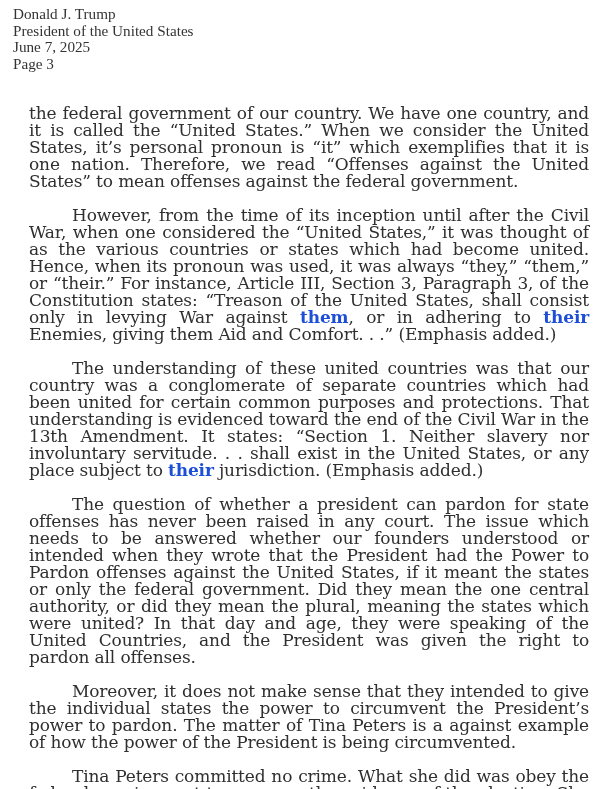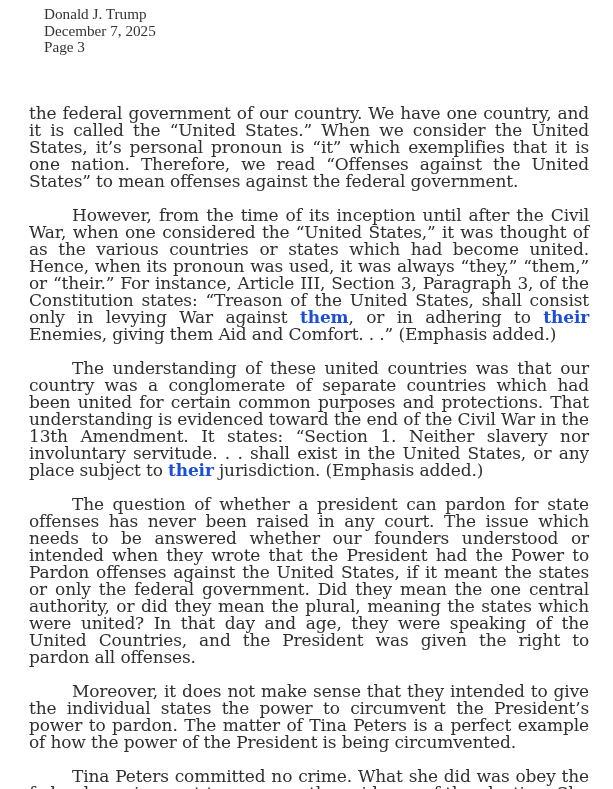--- a/index.html
+++ b/index.html
@@ -4,45 +4,46 @@
 <style>
   html, body { margin: 0; padding: 0; }
   body {
     width: 613px; height: 789px; overflow: hidden;
     background: #ffffff;
     color: #2b2b2b;
     font-family: "DejaVu Serif", "Liberation Serif", serif;
   }
   .page { position: relative; width: 613px; height: 789px; }
   .letterhead {
-    position: absolute; left: 44px; top: 6px;
+    position: absolute; left: 13px; top: 6px;
     font-family: "Liberation Serif", "DejaVu Serif", serif;
     font-size: 15.2px; line-height: 16.6px; color: #333;
   }
   .letterhead div { white-space: nowrap; }
   .body {
     position: absolute; left: 29px; top: 105px; width: 560px;
     font-size: 17px; line-height: 17px; color: #2f2f2f;
     letter-spacing: -0.15px;
   }
   .body p { margin: 0 0 17px 0; text-align: justify; }
   .body p.indent { text-indent: 43px; }
   .body b { font-weight: bold; color: #1d4ed8; }
 </style>
 </head>
 <body>
 
 <div class="page">
   <div class="letterhead">
     <div>Donald J.  Trump</div>
-    <div>December 7, 2025</div>
+    <div>President of the United States</div>
+    <div>June 7, 2025</div>
     <div>Page 3</div>
   </div>
 
   <div class="body" id="body">
       <p><span>the federal government of our country.  We have one country, and it is called the “United States.”  When we consider the United States, it’s personal pronoun is “it” which exemplifies that it is one nation.  Therefore, we read “Offenses against the United States” to mean offenses against the federal government.</span></p>
       <p class="indent"><span>However, from the time of its inception until after the Civil War, when one considered the “United States,” it was thought of as the various countries or states which had become united.  Hence, when its pronoun was used, it was always “they,” “them,” or “their.”  For instance, Article III, Section 3, Paragraph 3, of the Constitution states: “Treason of the United States, shall consist only in levying War against </span><b>them</b><span>, or in adhering to </span><b>their</b><span> Enemies, giving them Aid and Comfort. . .”  (Emphasis added.)</span></p>
       <p class="indent"><span>The understanding of these united countries was that our country was a conglomerate of separate countries which had been united for certain common purposes and protections.  That understanding is evidenced toward the end of the Civil War in the 13th Amendment.  It states: “Section 1. Neither slavery nor involuntary servitude. . . shall exist in the United States, or any place subject to </span><b>their</b><span> jurisdiction.  (Emphasis added.)</span></p>
       <p class="indent"><span>The question of whether a president can pardon for state offenses has never been raised in any court.  The issue which needs to be answered whether our founders understood or intended when they wrote that the President had the Power to Pardon offenses against the United States, if it meant the states or only the federal government.  Did they mean the one central authority, or did they mean the plural, meaning the states which were united?  In that day and age, they were speaking of the United Countries, and the President was given the right to pardon all offenses.</span></p>
-      <p class="indent"><span>Moreover, it does not make sense that they intended to give the individual states the power to circumvent the President’s power to pardon.  The matter of Tina Peters is a perfect example of how the power of the President is being circumvented.</span></p>
+      <p class="indent"><span>Moreover, it does not make sense that they intended to give the individual states the power to circumvent the President’s power to pardon.  The matter of Tina Peters is a against example of how the power of the President is being circumvented.</span></p>
       <p class="indent"><span>Tina Peters committed no crime.  What she did was obey the federal requirement to preserve the evidence of the election.  She followed federal law. By charging Mrs. Peters with collateral state offenses, the State of Colorado believes that it can operate in the shadows of the President, where the light of his authority does not extend.  This could not have been what the founders envisioned.  The President of the United States has the power to grant a pardon</span></p>
     </div>
 </div>
 
 </body></html>

